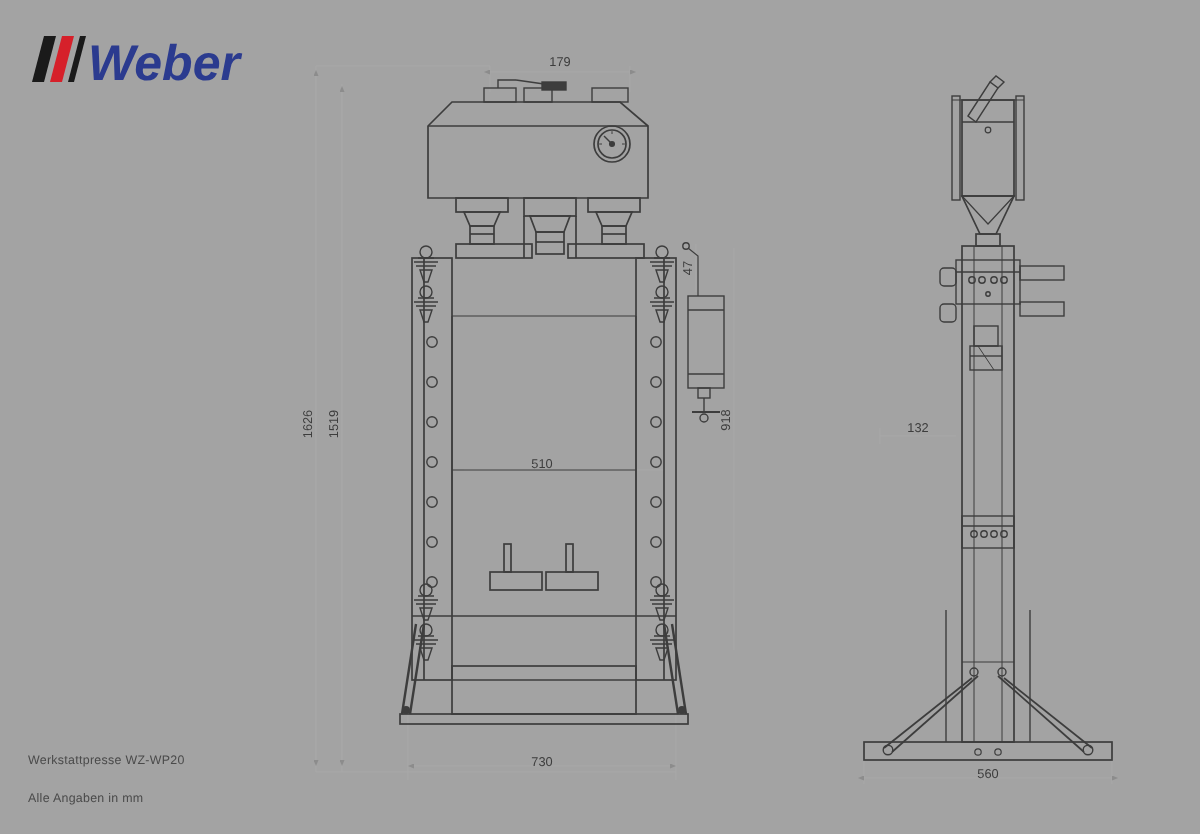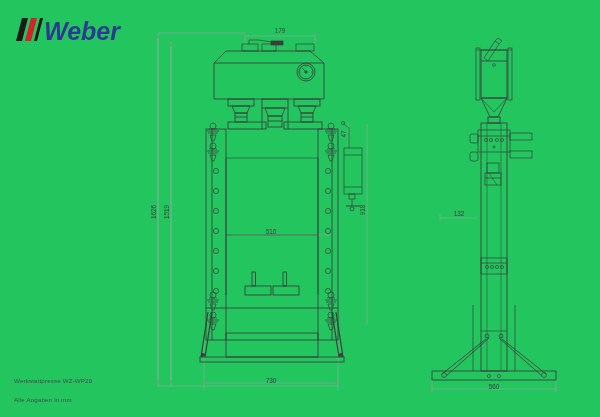--- a/index.html
+++ b/index.html
@@ -7,21 +7,21 @@
     padding: 0;
     background: #ffffff;
   }
   body {
     font-family: "Liberation Sans", sans-serif;
   }
   #page {
     position: relative;
     width: 600px;
     height: 417px;
-    background: #22c55e;
+    background: #a3a3a3;
     overflow: hidden;
   }
 
   
   #logo {
     position: absolute;
     left: 14px;
     top: 16px;
     width: 130px;
     height: 28px;

